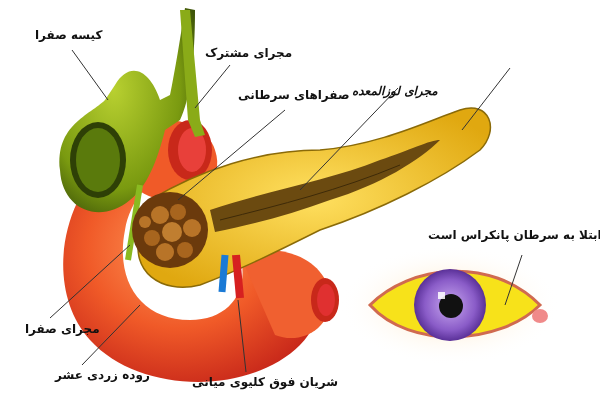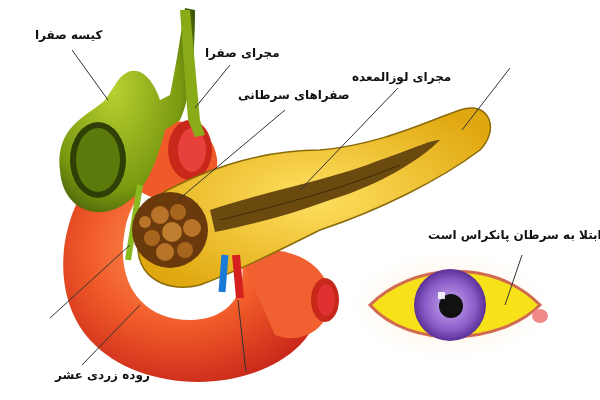--- a/index.html
+++ b/index.html
@@ -96,18 +96,20 @@
     <line x1="398" y1="88" x2="300" y2="190"></line>
     <line x1="510" y1="68" x2="462" y2="130"></line>
     <line x1="522" y1="255" x2="505" y2="305"></line>
     <line x1="50" y1="318" x2="130" y2="245"></line>
     <line x1="82" y1="365" x2="140" y2="305"></line>
     <line x1="246" y1="372" x2="238" y2="300"></line>
   </g>
 </svg>
 
   <div class="lbl" style="left:35px;top:28px;">کیسه صفرا</div>
-  <div class="lbl" style="left:205px;top:46px;">مجرای صفرا</div>
+  <div class="lbl" style="left:205px;top:46px;">مجرای مشترک</div>
   <div class="lbl" style="left:238px;top:88px;">صفرا‌های سرطانی</div>
-  <div class="lbl" style="left:352px;top:70px;">مجرای لوزالمعده</div>
+  <div class="lbl" style="left:352px;top:84px;font-style:italic;">مجرای لوزالمعده</div>
   <div class="lbl" style="left:428px;top:228px;">ابتلا به سرطان پانکراس است</div>
+  <div class="lbl" style="left:25px;top:322px;">مجرای صفرا</div>
   <div class="lbl" style="left:55px;top:368px;">روده زردی عشر</div>
+  <div class="lbl" style="left:192px;top:375px;">شریان فوق کلیوی میانی</div>
 </div>
 
 </body></html>

